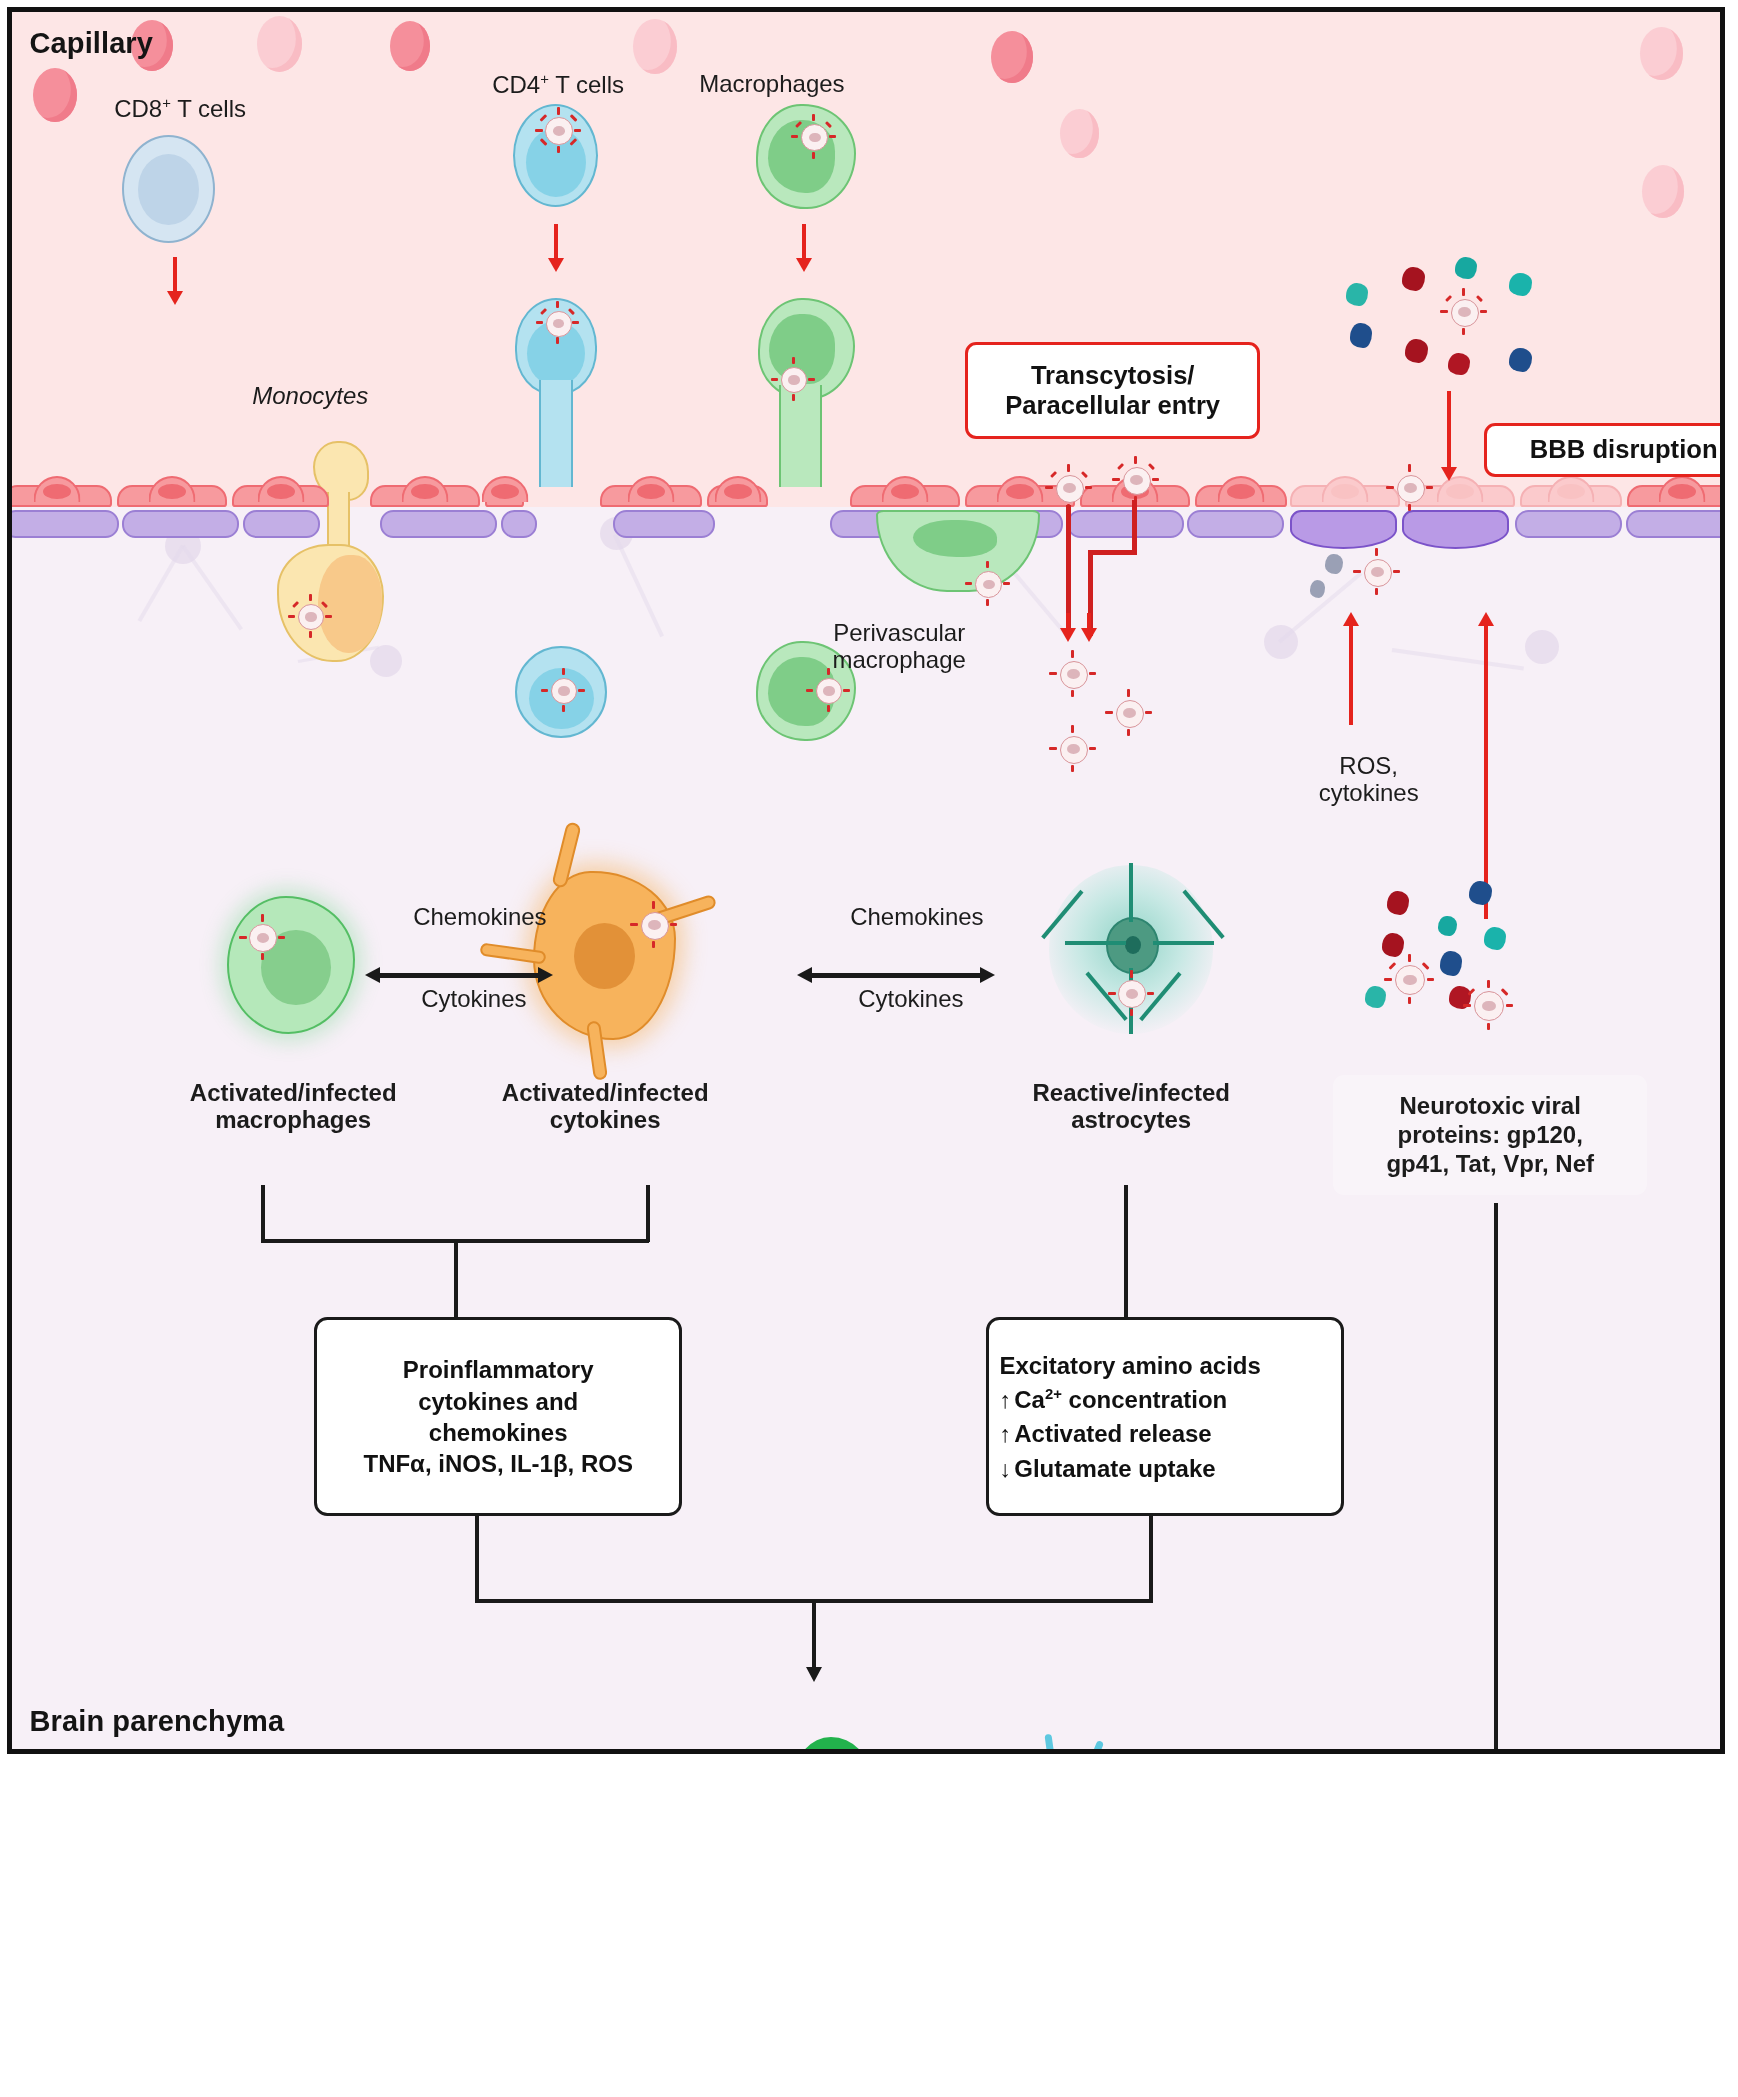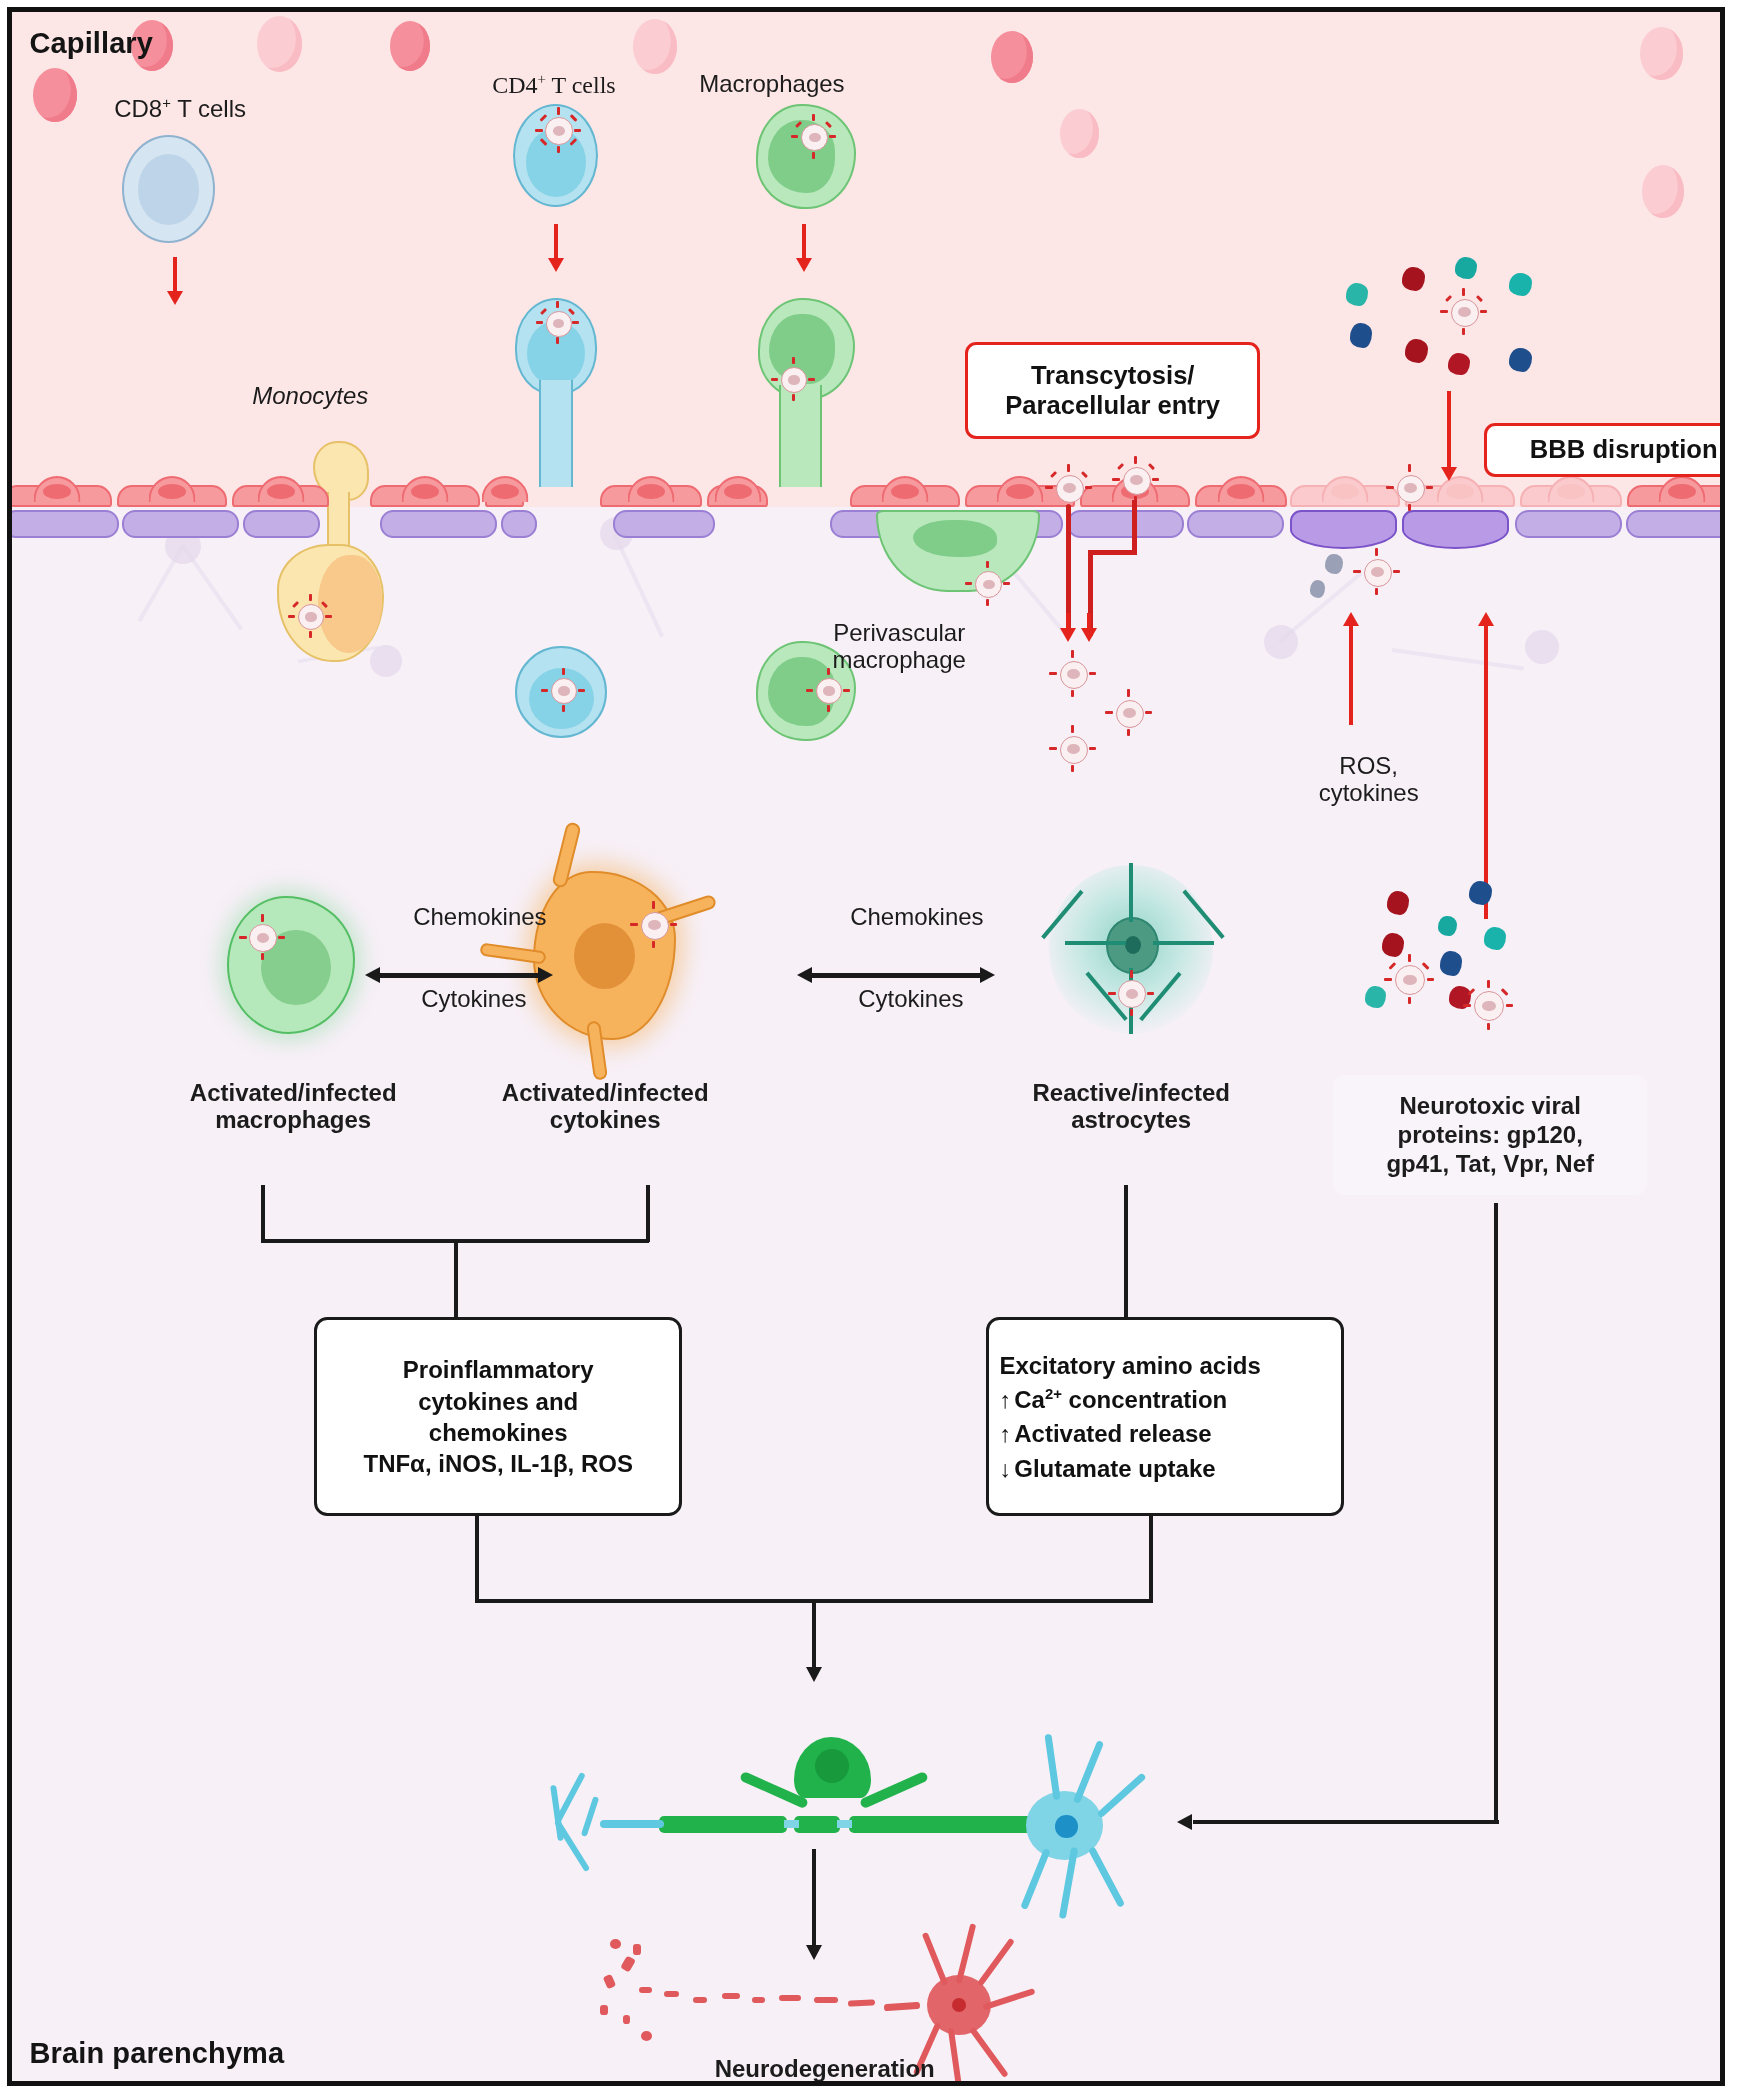--- a/index.html
+++ b/index.html
@@ -2,21 +2,21 @@
 <html style="font-size:8.2px"><head>
 <meta charset="utf-8">
 <style>
   html,body{margin:0;padding:0;background:#fff;}
   body{font-family:"Liberation Sans",sans-serif;}
   #root{
     position:relative;width:1739px;height:2097px;overflow:hidden;
     background:#fff;
   }
   #frame{
-    position:absolute;left:7.2px;top:7.2px;width:1718px;height:2079px;
+    position:absolute;left:7.2px;top:7.2px;width:1718px;height:1747px;
     border:5.6px solid #111111;box-sizing:border-box;overflow:hidden;
   }
   .capillary{
     position:absolute;left:0;top:0;width:100%;height:495px;
     background:#fde6e6;
   }
   .parenchyma{
     position:absolute;left:0;top:495px;width:100%;bottom:0;
     background:#f7f0f7;
   }
@@ -193,21 +193,21 @@
   <div class="rbc pale" style="left:1048px;top:97px;width:39px;height:49px;"></div>
   <div class="rbc pale" style="left:1630px;top:153px;width:42px;height:53px;"></div>
 
   <div class="layerTag" id="capillaryTag">Capillary</div>
   <div class="layerTag" id="parenchymaTag">Brain parenchyma</div>
 
   <div class="lbl plain" style="left:102px;top:83px;">
     <span>CD8</span><sup>+</sup><span> T cells</span>
   </div>
 
-  <div class="lbl plain" style="left:480px;top:59px;font-family:Liberation Serif, serif;">
+  <div class="lbl plain" style="left:480px;top:59px;">
     <span>CD4</span><sup>+</sup><span> T cells</span>
   </div>
 
   <div class="lbl plain" style="left:687px;top:59px;">Macrophages</div>
 
   <div class="lbl plain" style="left:240px;top:371px;font-style:italic;">Monocytes</div>
 
 
   <div class="cellRound tcell8" style="left:110px;top:123px;width:93px;height:108px;">
     <div class="nuc"></div>

